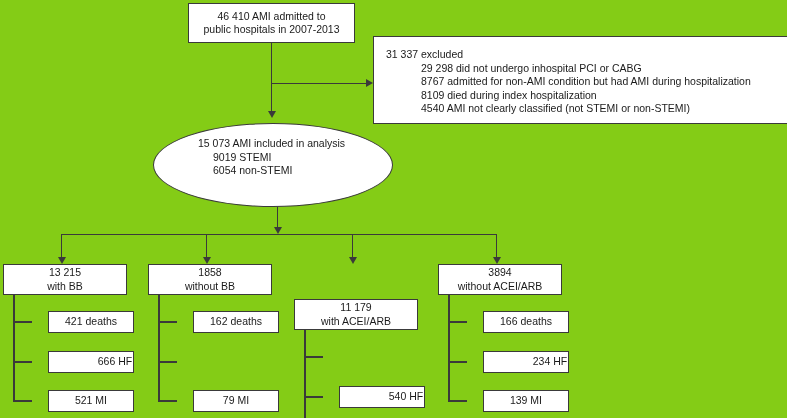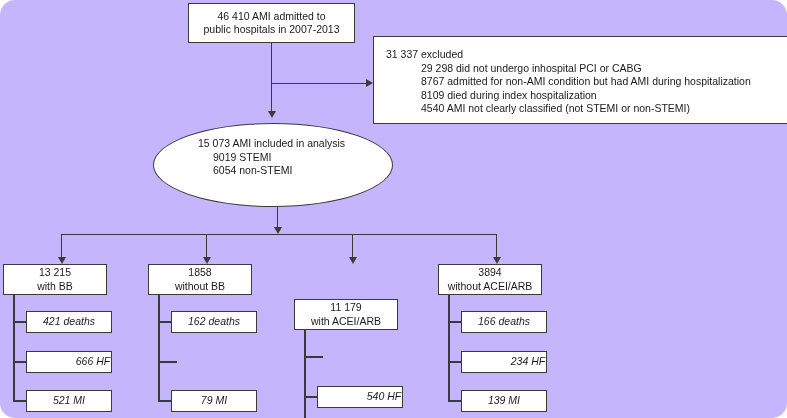--- a/index.html
+++ b/index.html
@@ -1,25 +1,24 @@
 <!DOCTYPE html>
 <html><head>
 <meta charset="utf-8">
 <style>
   html,body{margin:0;padding:0;background:#fff;}
   #canvas{
     position:relative;
     width:787px;height:418px;
-    background:#c4b5fd;
+    background:#84cc16;
     font-family:"Liberation Sans","DejaVu Sans",sans-serif;
     font-size:10.5px;
     line-height:13.5px;
     color:#1a1a1a;
     overflow:hidden;
-    border-radius:15px;
   }
   .box{
     position:absolute;
     background:#ffffff;
     border:1.5px solid #3a3a3a;
     box-sizing:border-box;
   }
   .center-text{display:flex;flex-direction:column;align-items:center;justify-content:center;text-align:center;}
   .line{position:absolute;background:#3a3a3a;}
   .arrow{position:absolute;width:0;height:0;}
@@ -37,27 +36,27 @@
   #ellipse{
     position:absolute;left:153px;top:123px;width:240px;height:84px;
     border:1.5px solid #3a3a3a;border-radius:50%;
     background:#ffffff;box-sizing:border-box;
   }
   #ellipse-text{position:absolute;left:198px;top:137px;}
   #ellipse-text .indented{margin-left:15px;}
 
   
   .branch{position:absolute;top:264px;width:130px;height:150px;}
-  .branch .header{left:0;top:0;width:104px;height:31px;}
+  .branch .header{left:0;top:0;width:124px;height:31px;}
   .branch .spine{left:10px;top:31px;width:1.5px;height:107px;}
   .branch .stub{width:19px;height:1.5px;left:10px;}
   .branch .stub.r1{top:57px;}
   .branch .stub.r2{top:97px;}
   .branch .stub.r3{top:136px;}
-  .branch .sub{left:23px;width:86px;height:22px;font-style:italic;}
+  .branch .sub{left:45px;width:86px;height:22px;}
   .branch .sub.r1{top:47px;}
   .branch .sub.r2{top:87px;padding-left:48px;}
   .branch .sub.r3{top:126px;}
   #branch-0{left:3px;}
   #branch-1{left:148px;}
   #branch-2{left:294px;margin-top:35px;}
   #branch-3{left:438px;}
 </style>
 </head>
 <body>

